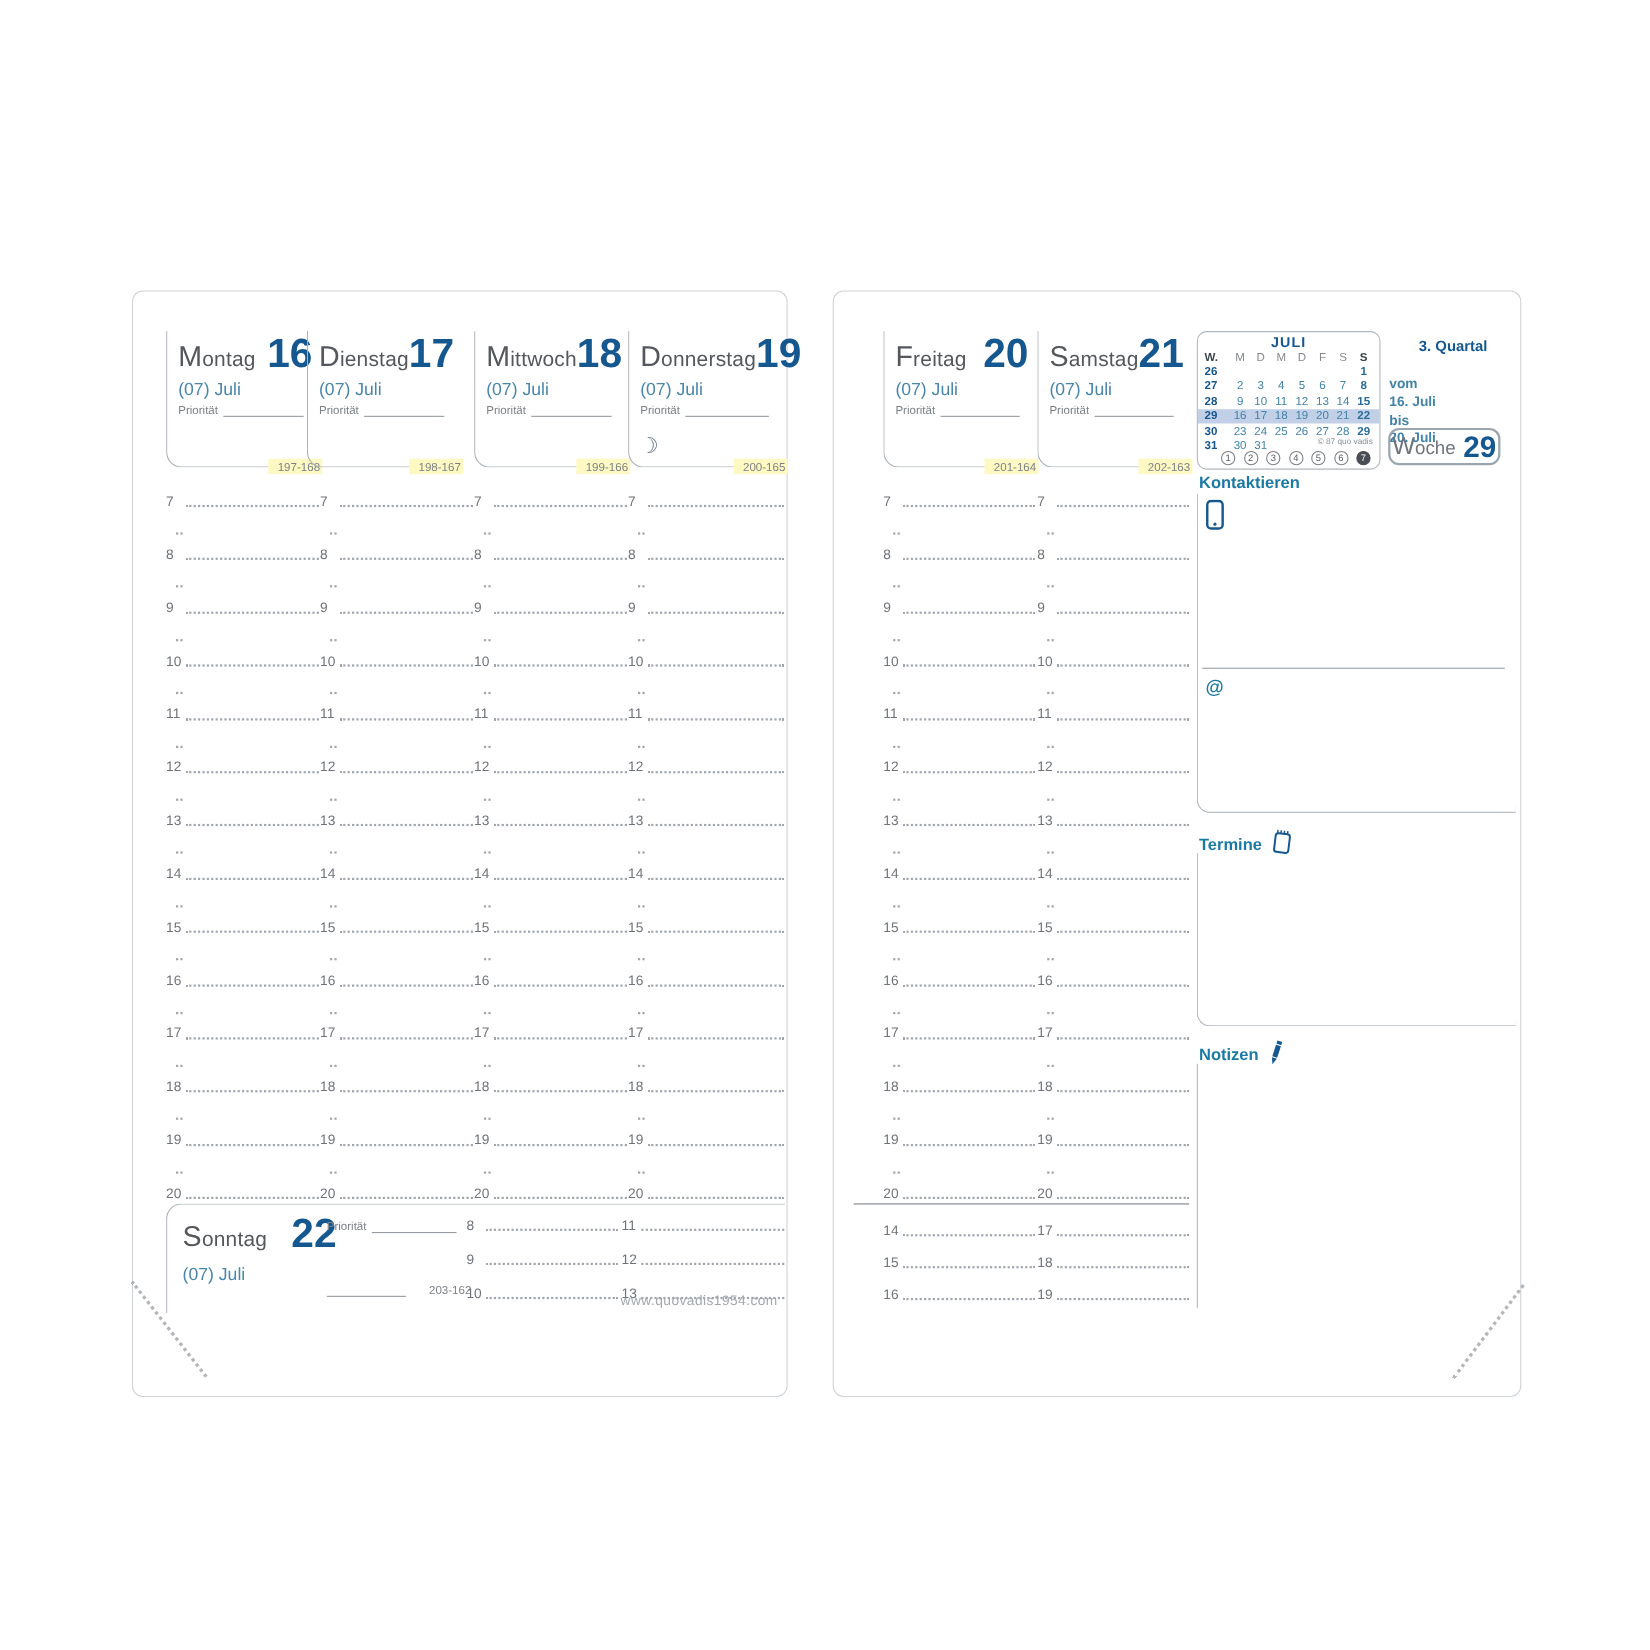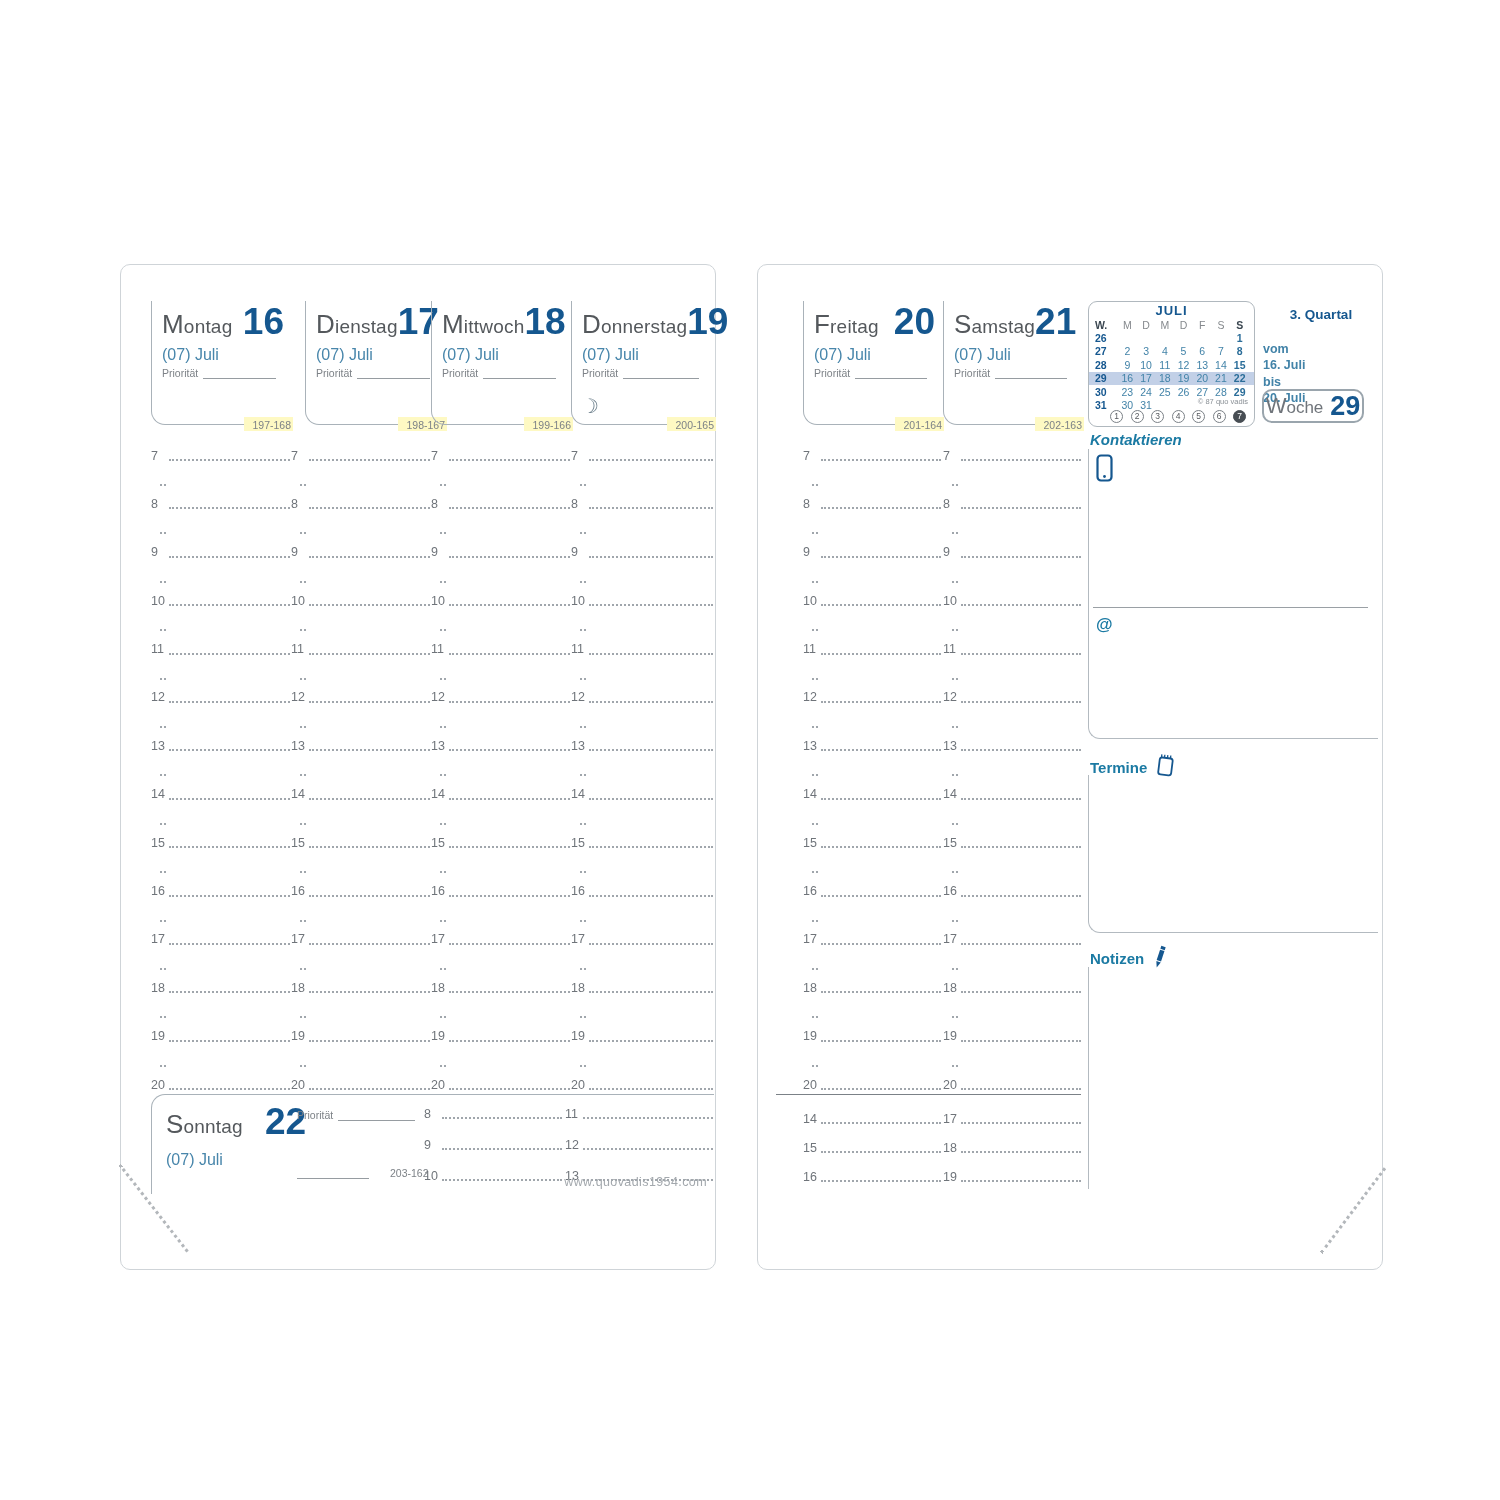--- a/index.html
+++ b/index.html
@@ -106,21 +106,21 @@
         <span class="dc-num">16</span>
       </div>
       <div class="dc-month">(07) Juli</div>
       <div class="dc-prio">
         <span>Priorität</span>
         <span class="dc-prio-line"></span>
       </div>
       <div class="dc-code">197-168</div>
     </div>
 
-    <div class="day-cell" style="left:184px;width:139px;">
+    <div class="day-cell" style="left:158px;width:139px;">
       <div class="dc-top">
         <span class="dc-name">Dienstag</span>
         <span class="dc-num">17</span>
       </div>
       <div class="dc-month">(07) Juli</div>
       <div class="dc-prio">
         <span>Priorität</span>
         <span class="dc-prio-line"></span>
       </div>
       <div class="dc-code">198-167</div>
@@ -969,21 +969,21 @@
       <div>vom</div>
       <div>16. Juli</div>
       <div>bis</div>
       <div>20. Juli</div>
     </div>
     <div class="woche-box">
       <span class="woche-label">Woche</span>
       <span class="woche-num">29</span>
     </div>
 
-    <div class="section-title" style="left:332px;top:166px;font-style:italic;">
+    <div class="section-title" style="left:332px;top:166px;">
       <span>Kontaktieren</span>
     </div>
     <div class="side-box closed" style="left:330px;top:184px;width:290px;height:290px;">
       <span class="phone-wrap">
         <svg width="17" height="28" viewBox="0 0 17 28">
           <rect x="1.5" y="1.5" width="14" height="25" rx="3.5" fill="none" stroke="#15578f" stroke-width="2.2"></rect>
           <circle cx="8.5" cy="22.5" r="1.4" fill="#15578f"></circle>
         </svg>
       </span>
       <div class="ksep"></div>

